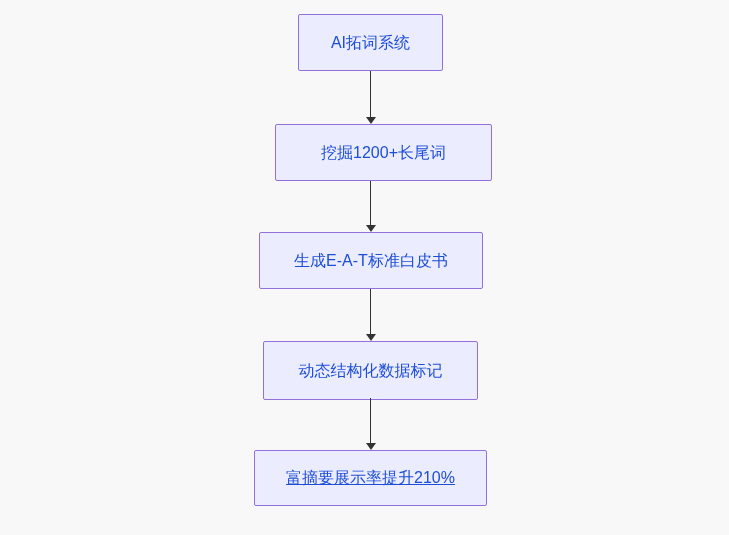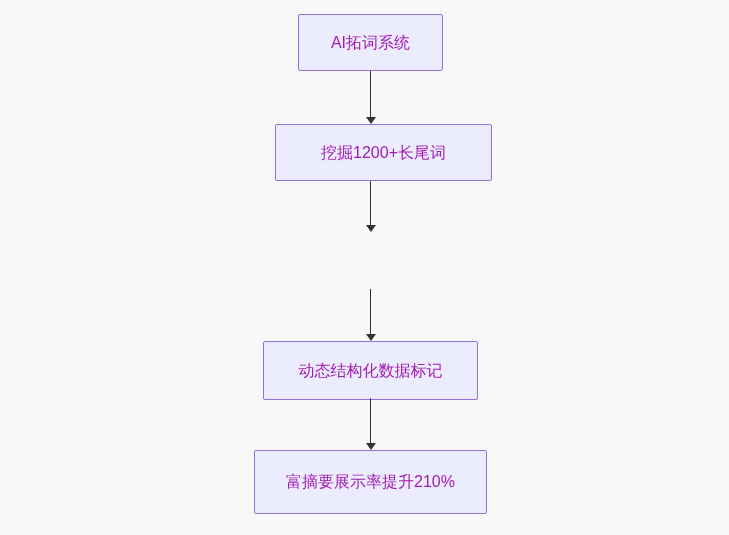--- a/index.html
+++ b/index.html
@@ -14,33 +14,33 @@
     height: 535px;
     background: #f8f8f8;
     overflow: hidden;
   }
   .node {
     position: absolute;
     box-sizing: border-box;
     background: #ECECFF;
     border: 1px solid #9370DB;
     border-radius: 2px;
-    color: #a21caf;
+    color: #1d4ed8;
     font-size: 16px;
     display: flex;
     align-items: center;
     justify-content: center;
     text-align: left;
     line-height: 1.2;
   }
   .node-1 { left: 298px; top: 14px;  width: 145px; height: 57px; }
   .node-2 { left: 275px; top: 124px; width: 217px; height: 57px; }
   .node-3 { left: 259px; top: 232px; width: 224px; height: 57px; }
   .node-4 { left: 263px; top: 341px; width: 215px; height: 59px; }
-  .node-5 { left: 254px; top: 450px; width: 233px; height: 64px; }
+  .node-5 { left: 254px; top: 450px; width: 233px; height: 56px; text-decoration: underline; }
 
   .edge {
     position: absolute;
     left: 364px;
     width: 13px;
   }
   .edge-1 { top: 71px;  height: 53px; }
   .edge-2 { top: 181px; height: 51px; }
   .edge-3 { top: 289px; height: 52px; }
   .edge-4 { top: 398px; height: 52px; }
@@ -80,20 +80,23 @@
 
   <div class="node node-2">
     <span>挖掘1200+长尾词</span>
   </div>
 
   <div class="edge edge-2">
     <span class="edge-line"></span>
     <span class="edge-head"></span>
   </div>
 
+  <div class="node node-3">
+    <span>生成E-A-T标准白皮书</span>
+  </div>
 
   <div class="edge edge-3">
     <span class="edge-line"></span>
     <span class="edge-head"></span>
   </div>
 
   <div class="node node-4">
     <span>动态结构化数据标记</span>
   </div>
 

